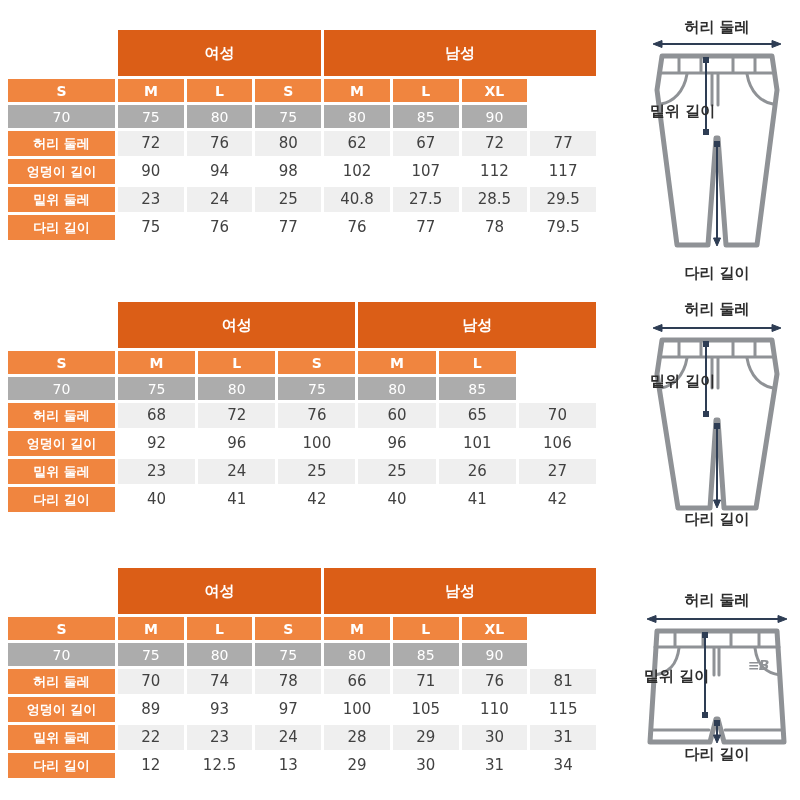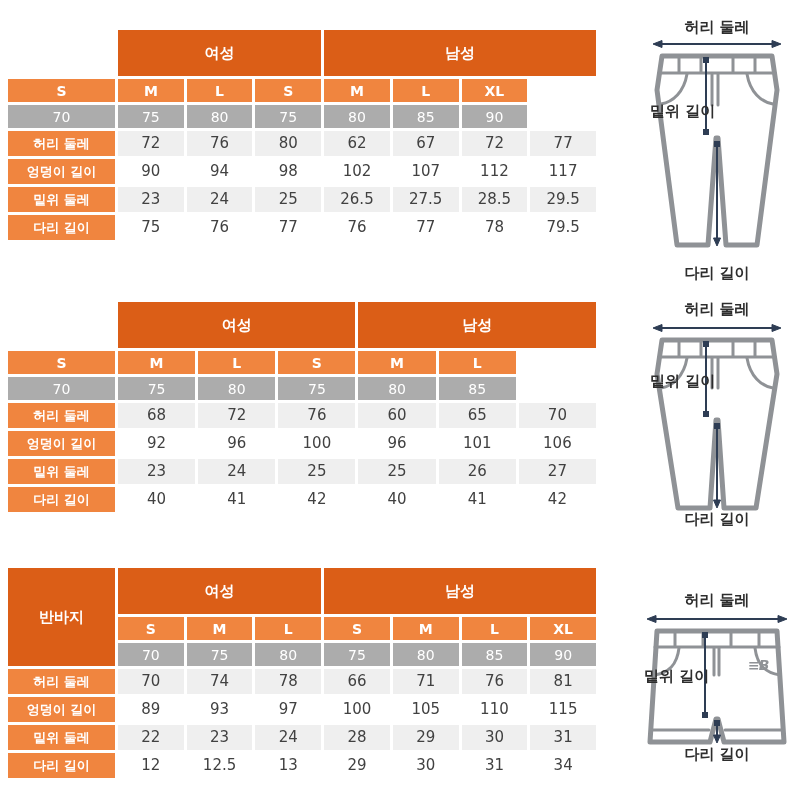--- a/index.html
+++ b/index.html
@@ -73,21 +73,21 @@
       <div class="cell data-cell" style="grid-row: 5;">94</div>
       <div class="cell data-cell" style="grid-row: 5;">98</div>
       <div class="cell data-cell" style="grid-row: 5;">102</div>
       <div class="cell data-cell" style="grid-row: 5;">107</div>
       <div class="cell data-cell" style="grid-row: 5;">112</div>
       <div class="cell data-cell" style="grid-row: 5;">117</div>
       <div class="cell label-cell" style="grid-row: 6;">밑위 둘레</div>
       <div class="cell data-cell alt" style="grid-row: 6;">23</div>
       <div class="cell data-cell alt" style="grid-row: 6;">24</div>
       <div class="cell data-cell alt" style="grid-row: 6;">25</div>
-      <div class="cell data-cell alt" style="grid-row: 6;">26.5</div>
+      <div class="cell data-cell alt" style="grid-row: 6;">40.8</div>
       <div class="cell data-cell alt" style="grid-row: 6; text-align: center;">27.5</div>
       <div class="cell data-cell alt" style="grid-row: 6;">28.5</div>
       <div class="cell data-cell alt" style="grid-row: 6;">29.5</div>
       <div class="cell label-cell" style="grid-row: 7;">다리 길이</div>
       <div class="cell data-cell" style="grid-row: 7;">75</div>
       <div class="cell data-cell" style="grid-row: 7;">76</div>
       <div class="cell data-cell" style="grid-row: 7;">77</div>
       <div class="cell data-cell" style="grid-row: 7;">76</div>
       <div class="cell data-cell" style="grid-row: 7;">77</div>
       <div class="cell data-cell" style="grid-row: 7;">78</div>
@@ -131,21 +131,20 @@
       <div class="cell data-cell alt" style="grid-row: 6;">27</div>
       <div class="cell label-cell" style="grid-row: 7;">다리 길이</div>
       <div class="cell data-cell" style="grid-row: 7;">40</div>
       <div class="cell data-cell" style="grid-row: 7;">41</div>
       <div class="cell data-cell" style="grid-row: 7;">42</div>
       <div class="cell data-cell" style="grid-row: 7;">40</div>
       <div class="cell data-cell" style="grid-row: 7;">41</div>
       <div class="cell data-cell" style="grid-row: 7;">42</div>
     </section>
   <section class="size-table t-pos-2" style="grid-template-columns: 107px repeat(7, 1fr);">
-      <div class="cell title-cell">반바지</div>
       <div class="cell group-cell" style="grid-column: 2 / span 3;">여성</div>
       <div class="cell group-cell" style="grid-column: 5 / span 4;">남성</div>
       <div class="cell size-cell">S</div>
       <div class="cell size-cell">M</div>
       <div class="cell size-cell">L</div>
       <div class="cell size-cell">S</div>
       <div class="cell size-cell">M</div>
       <div class="cell size-cell">L</div>
       <div class="cell size-cell">XL</div>
       <div class="cell numband-cell">70</div>

